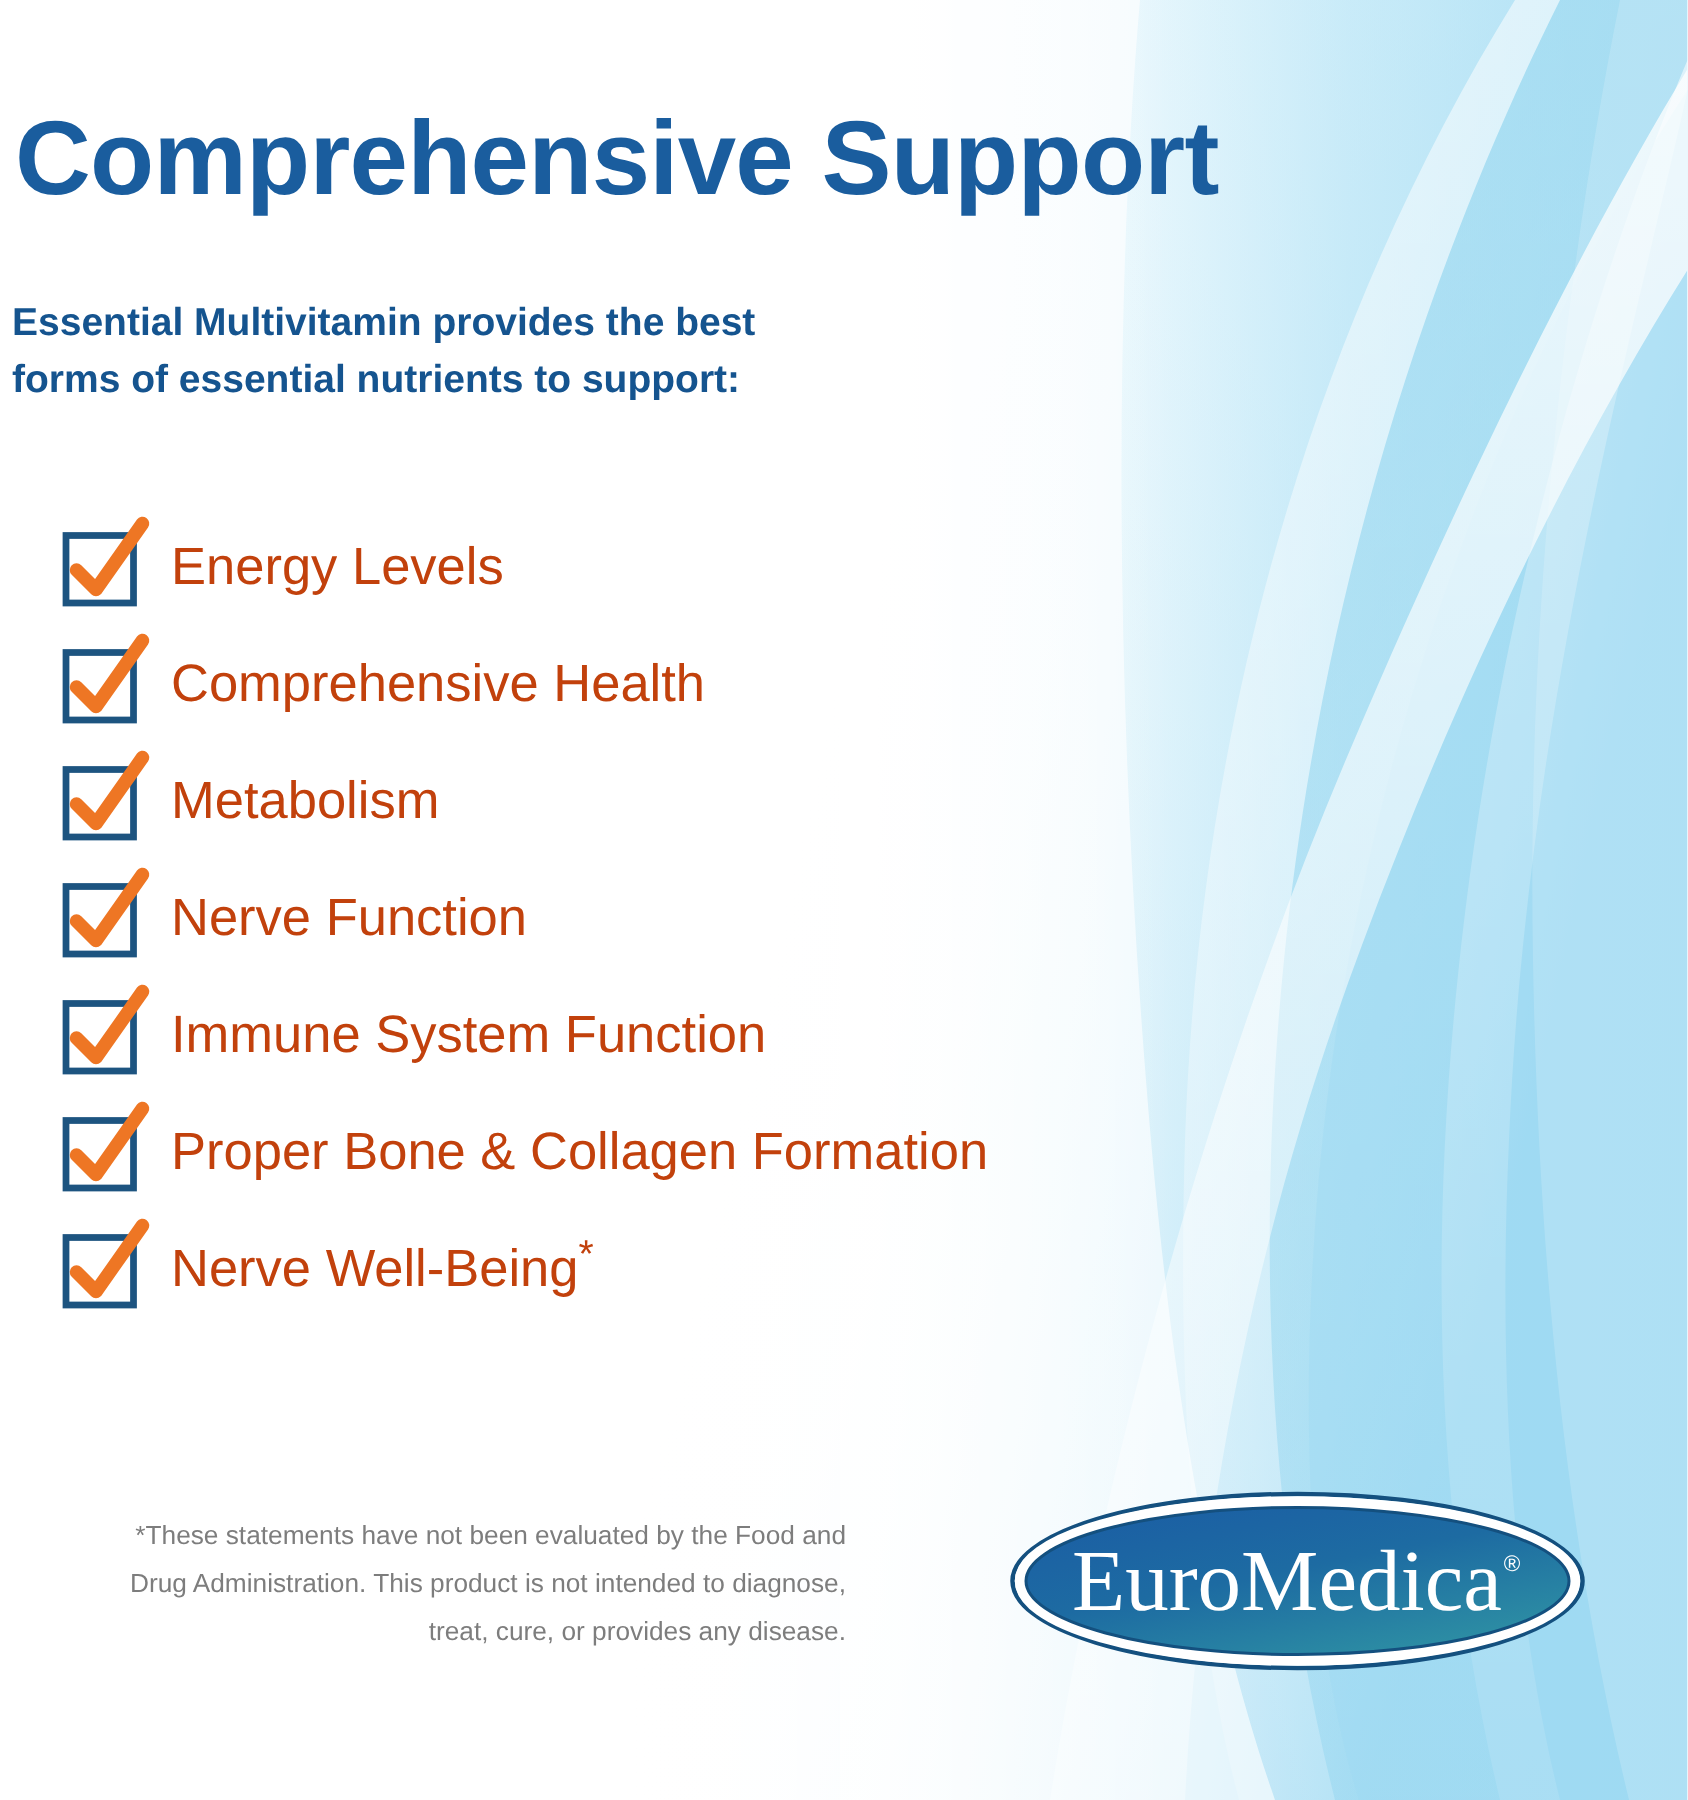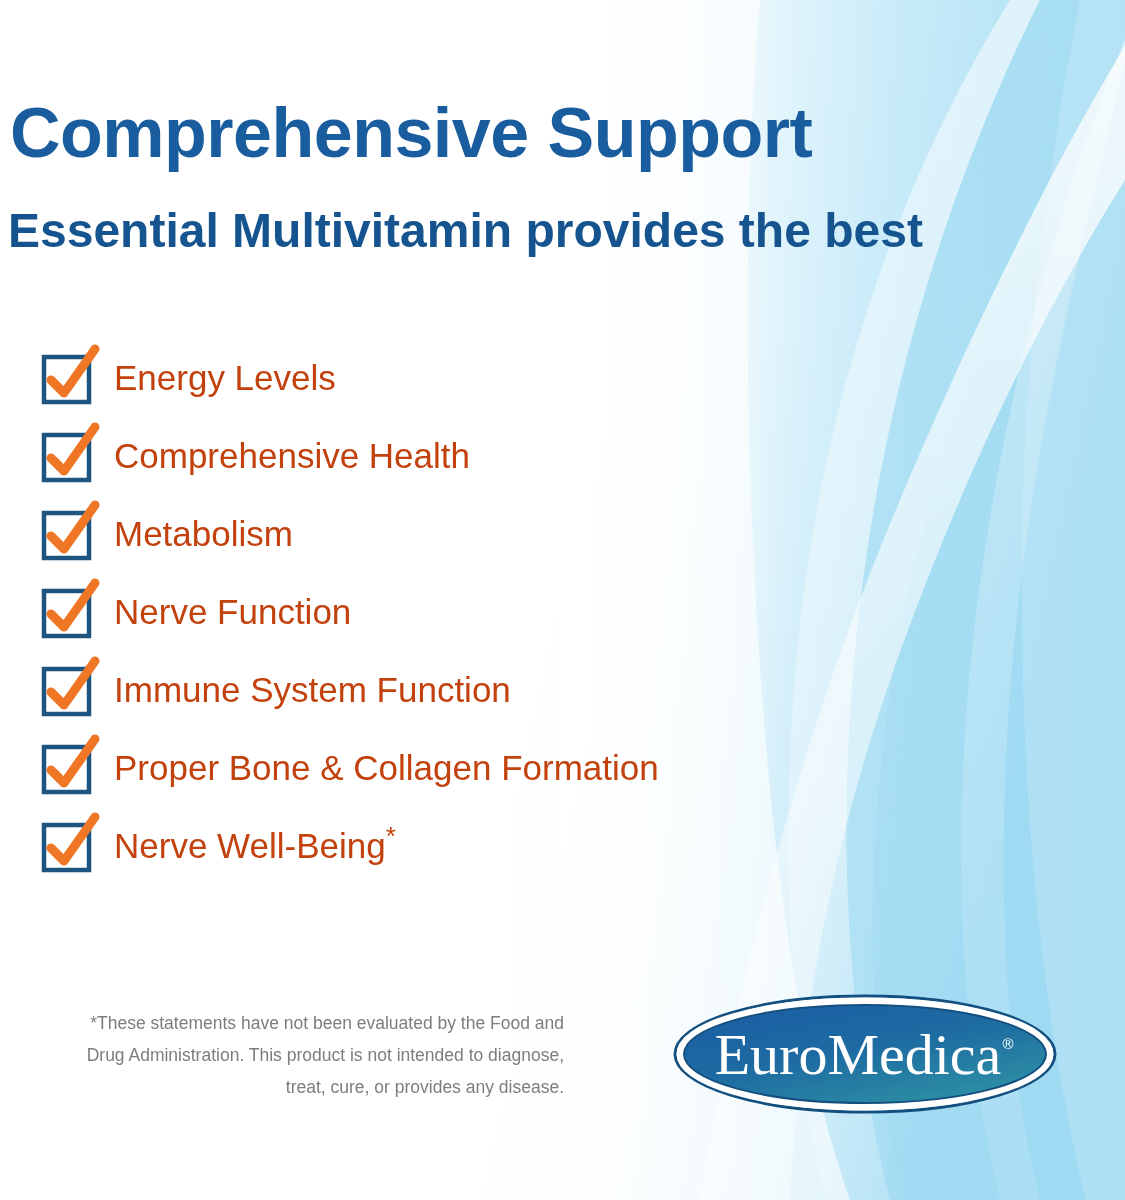--- a/index.html
+++ b/index.html
@@ -31,35 +31,35 @@
   #content {
     position: relative;
     z-index: 2;
     width: 1125px;
     height: 1200px;
   }
 
   .headline {
     position: absolute;
     left: 10px;
-    top: 98px;
+    top: 70px;
     font-size: 70px;
     font-weight: bold;
     letter-spacing: -0.5px;
     color: #1a5d9e;
     line-height: 1.0;
     white-space: nowrap;
   }
 
   .subhead {
     position: absolute;
     left: 8px;
     top: 196px;
     width: 880px;
-    font-size: 48px;
+    font-size: 26px;
     font-weight: bold;
     color: #15548f;
     line-height: 1.45;
   }
   .subhead .l {
     display: block;
     white-space: nowrap;
   }
 
   
@@ -191,20 +191,21 @@
 
     <rect x="0" y="0" width="1000" height="1200" fill="url(#fadeLeft)"></rect>
   </svg>
 
   <div id="content">
 
     <div class="headline">Comprehensive Support</div>
 
     <div class="subhead">
       <span class="l">Essential Multivitamin provides the best</span>
+      <span class="l">forms of essential nutrients to support:</span>
     </div>
 
     <div id="benefit-list">
 
       <div class="benefit-row">
         <span class="check-box">
           <svg viewBox="0 0 62 60" aria-hidden="true">
             <rect x="4" y="12" width="45" height="45" fill="none" stroke="#1d5480" stroke-width="4.5"></rect>
             <path d="M 11 35 L 24 48 L 55 4" fill="none" stroke="#ee7624" stroke-width="9" stroke-linecap="round" stroke-linejoin="round"></path>
           </svg>

